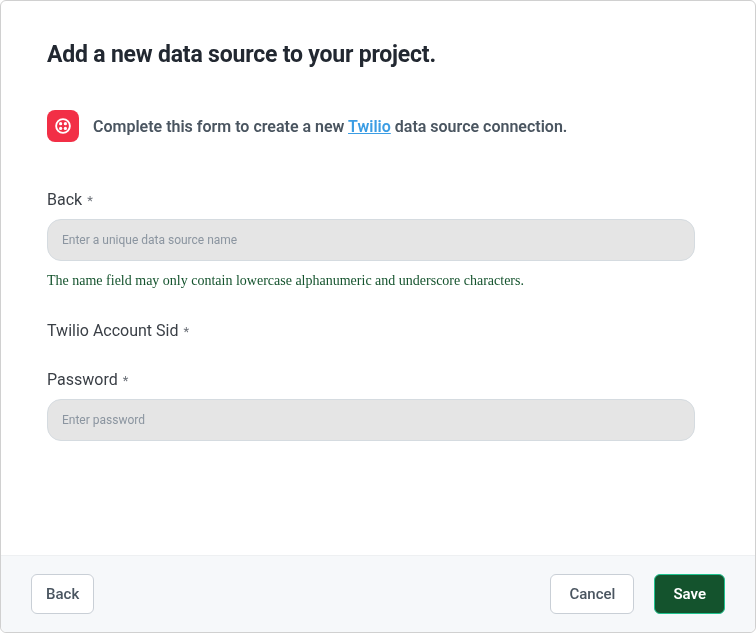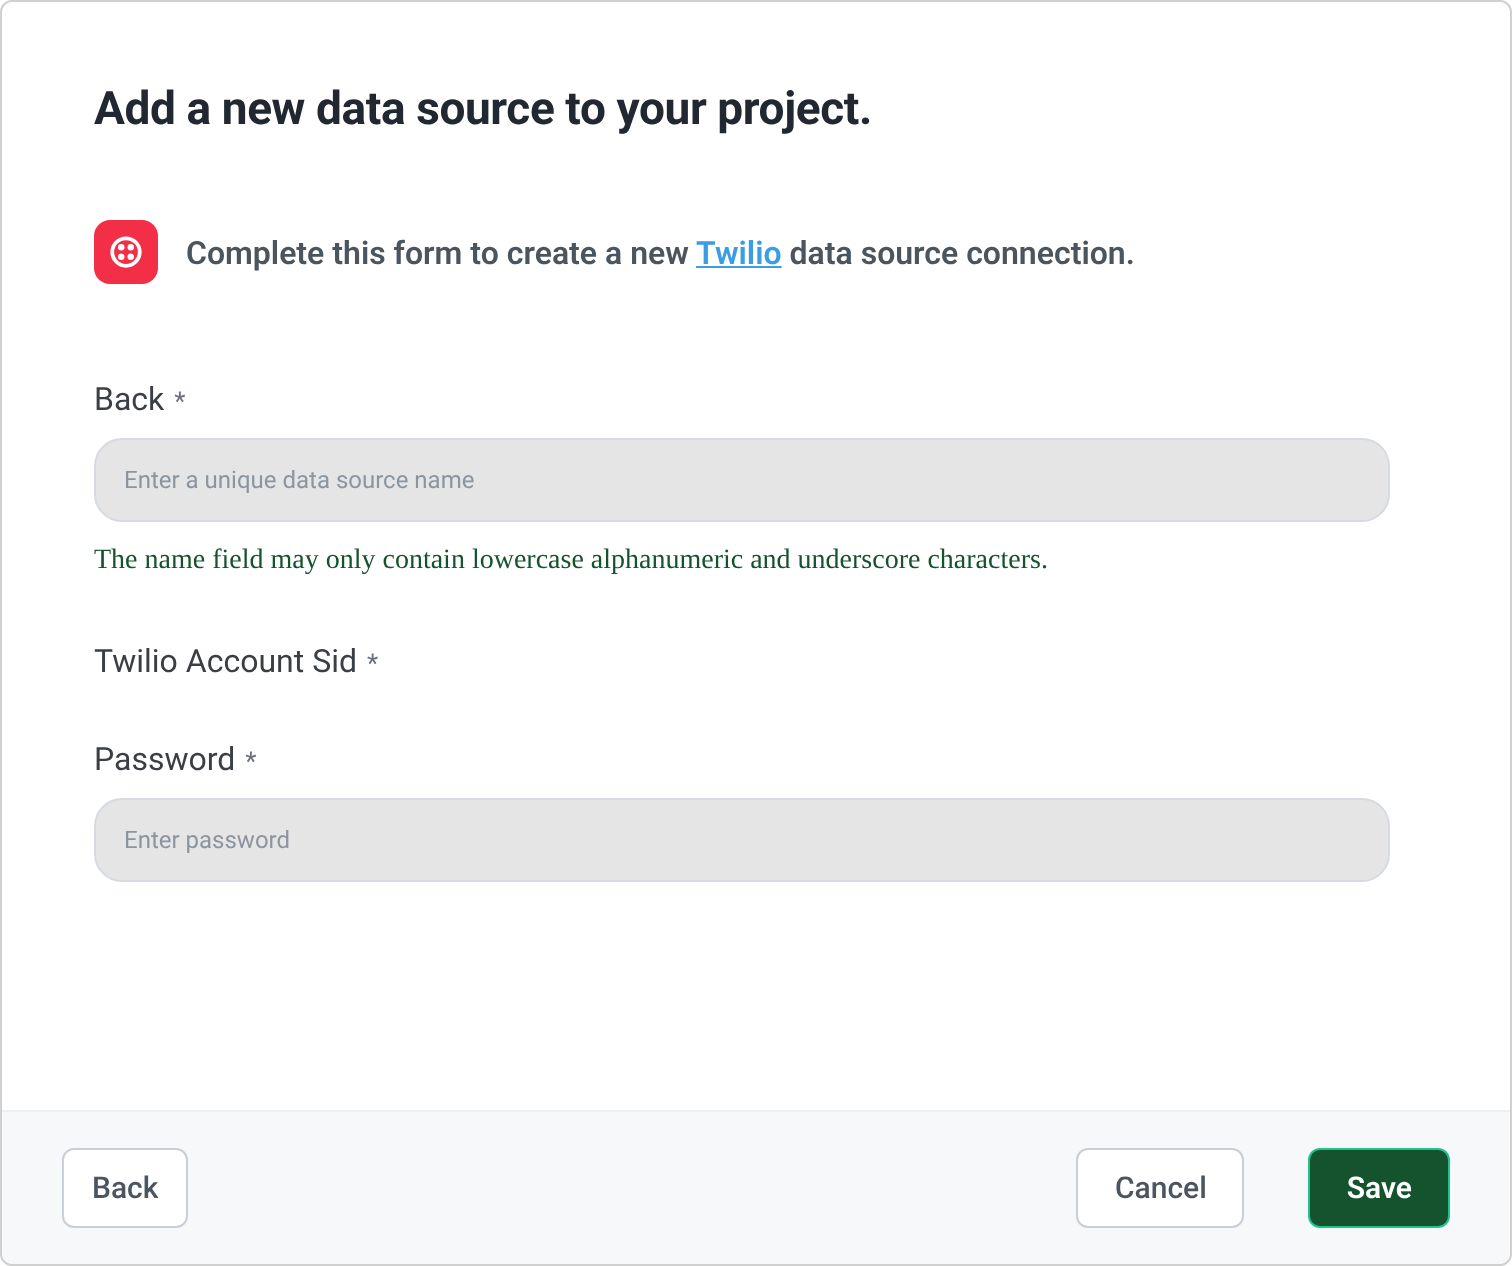--- a/index.html
+++ b/index.html
@@ -106,21 +106,21 @@
       background: #f6f8fa;
       display: flex;
       align-items: center;
       justify-content: space-between;
       padding: 0 30px;
       border-bottom-left-radius: 6px;
       border-bottom-right-radius: 6px;
     }
     .footer-right {
       display: flex;
-      gap: 32px;
+      gap: 20px;
     }
     .btn {
       height: 40px;
       padding: 0 18px;
       border-radius: 6px;
       font-size: 15px;
       font-weight: 500;
       cursor: pointer;
       font-family: inherit;
       display: inline-flex;

